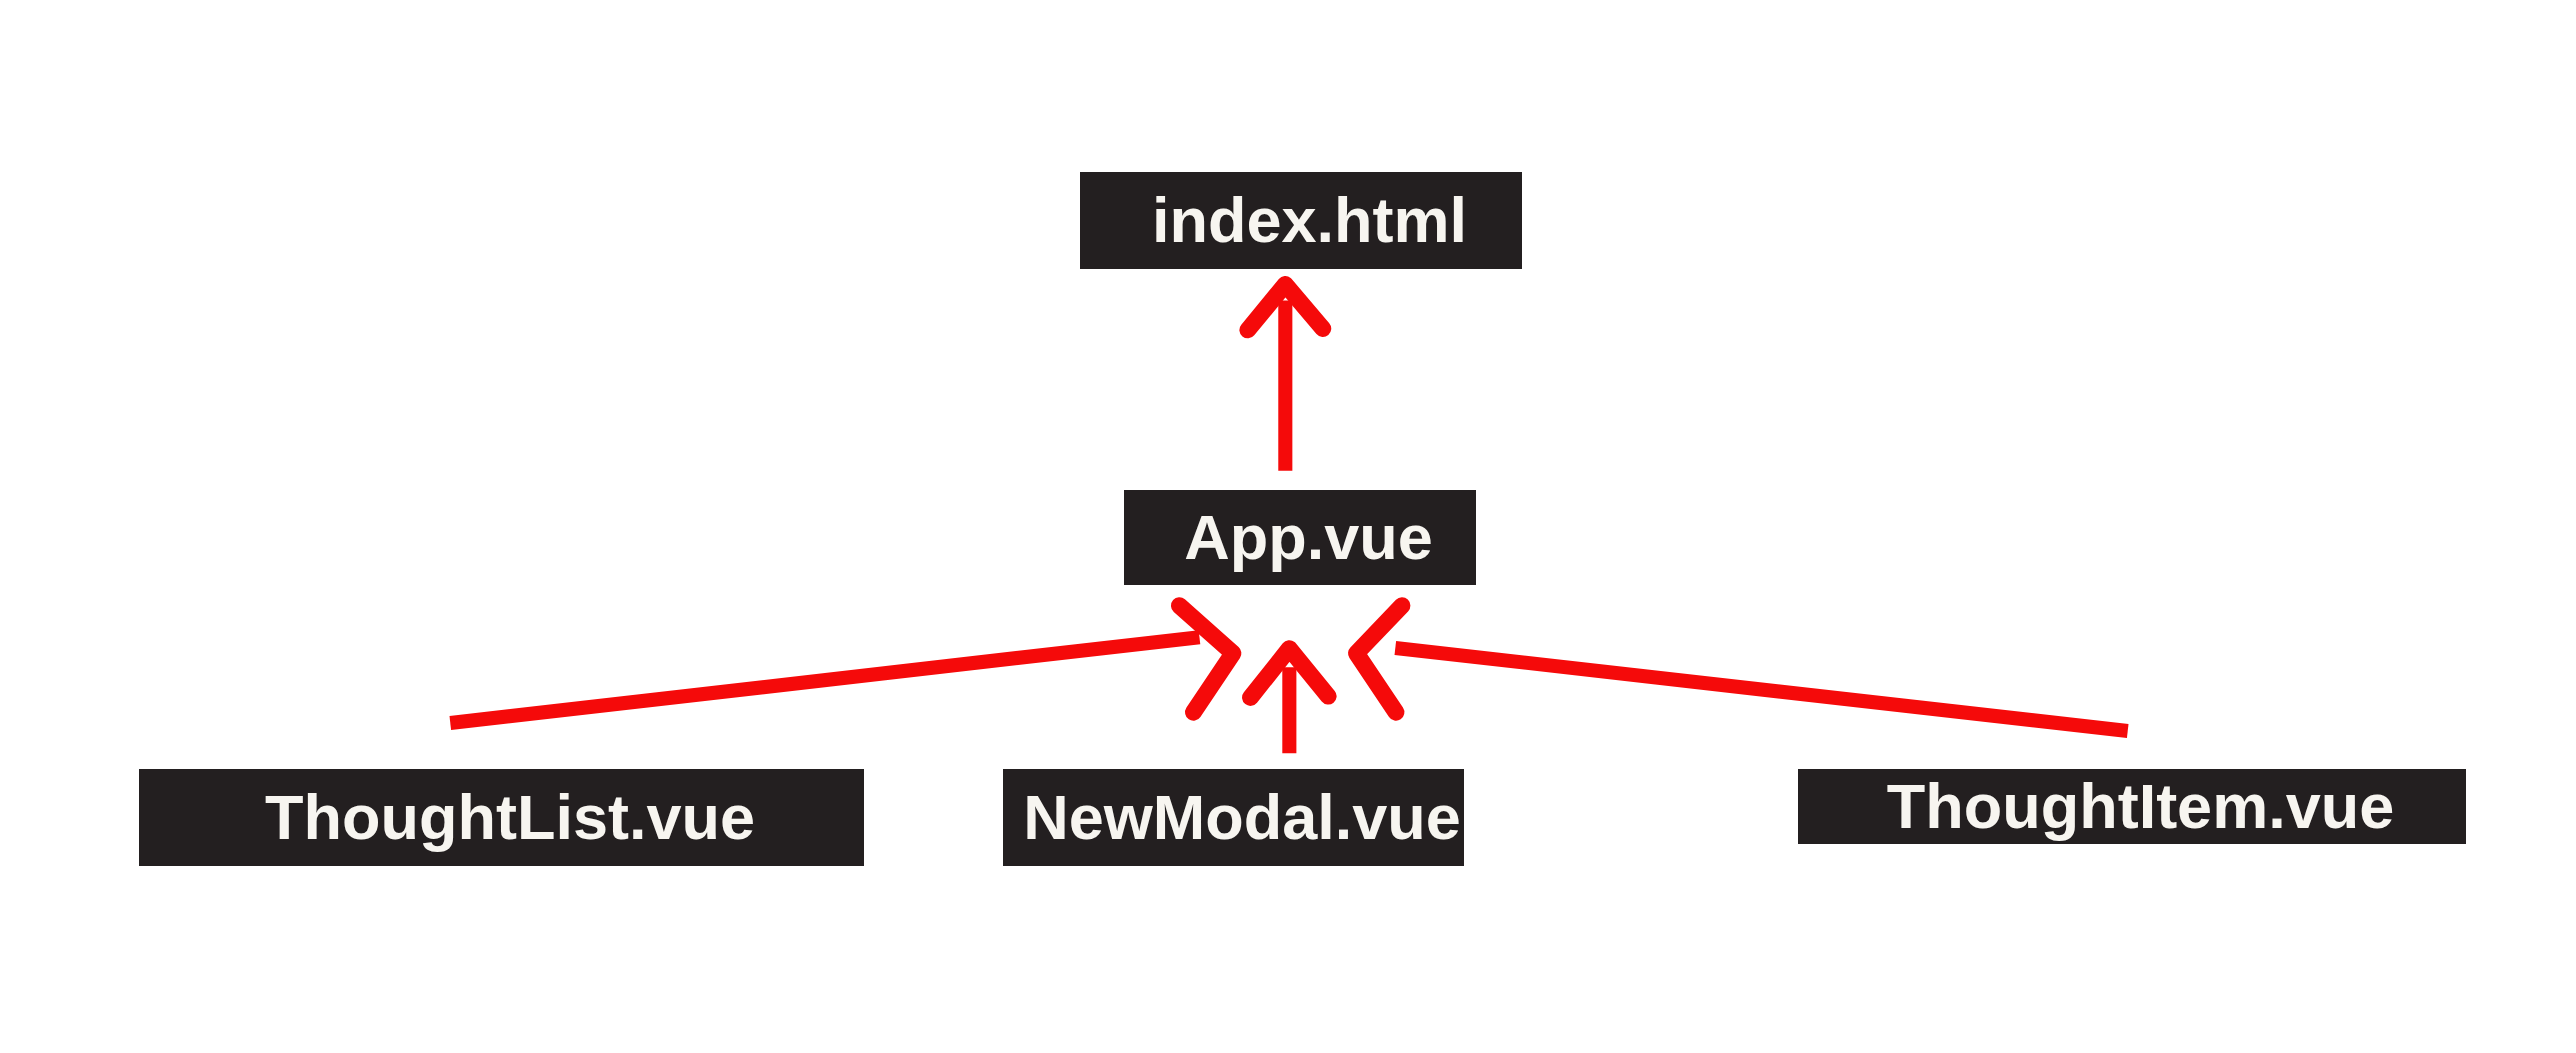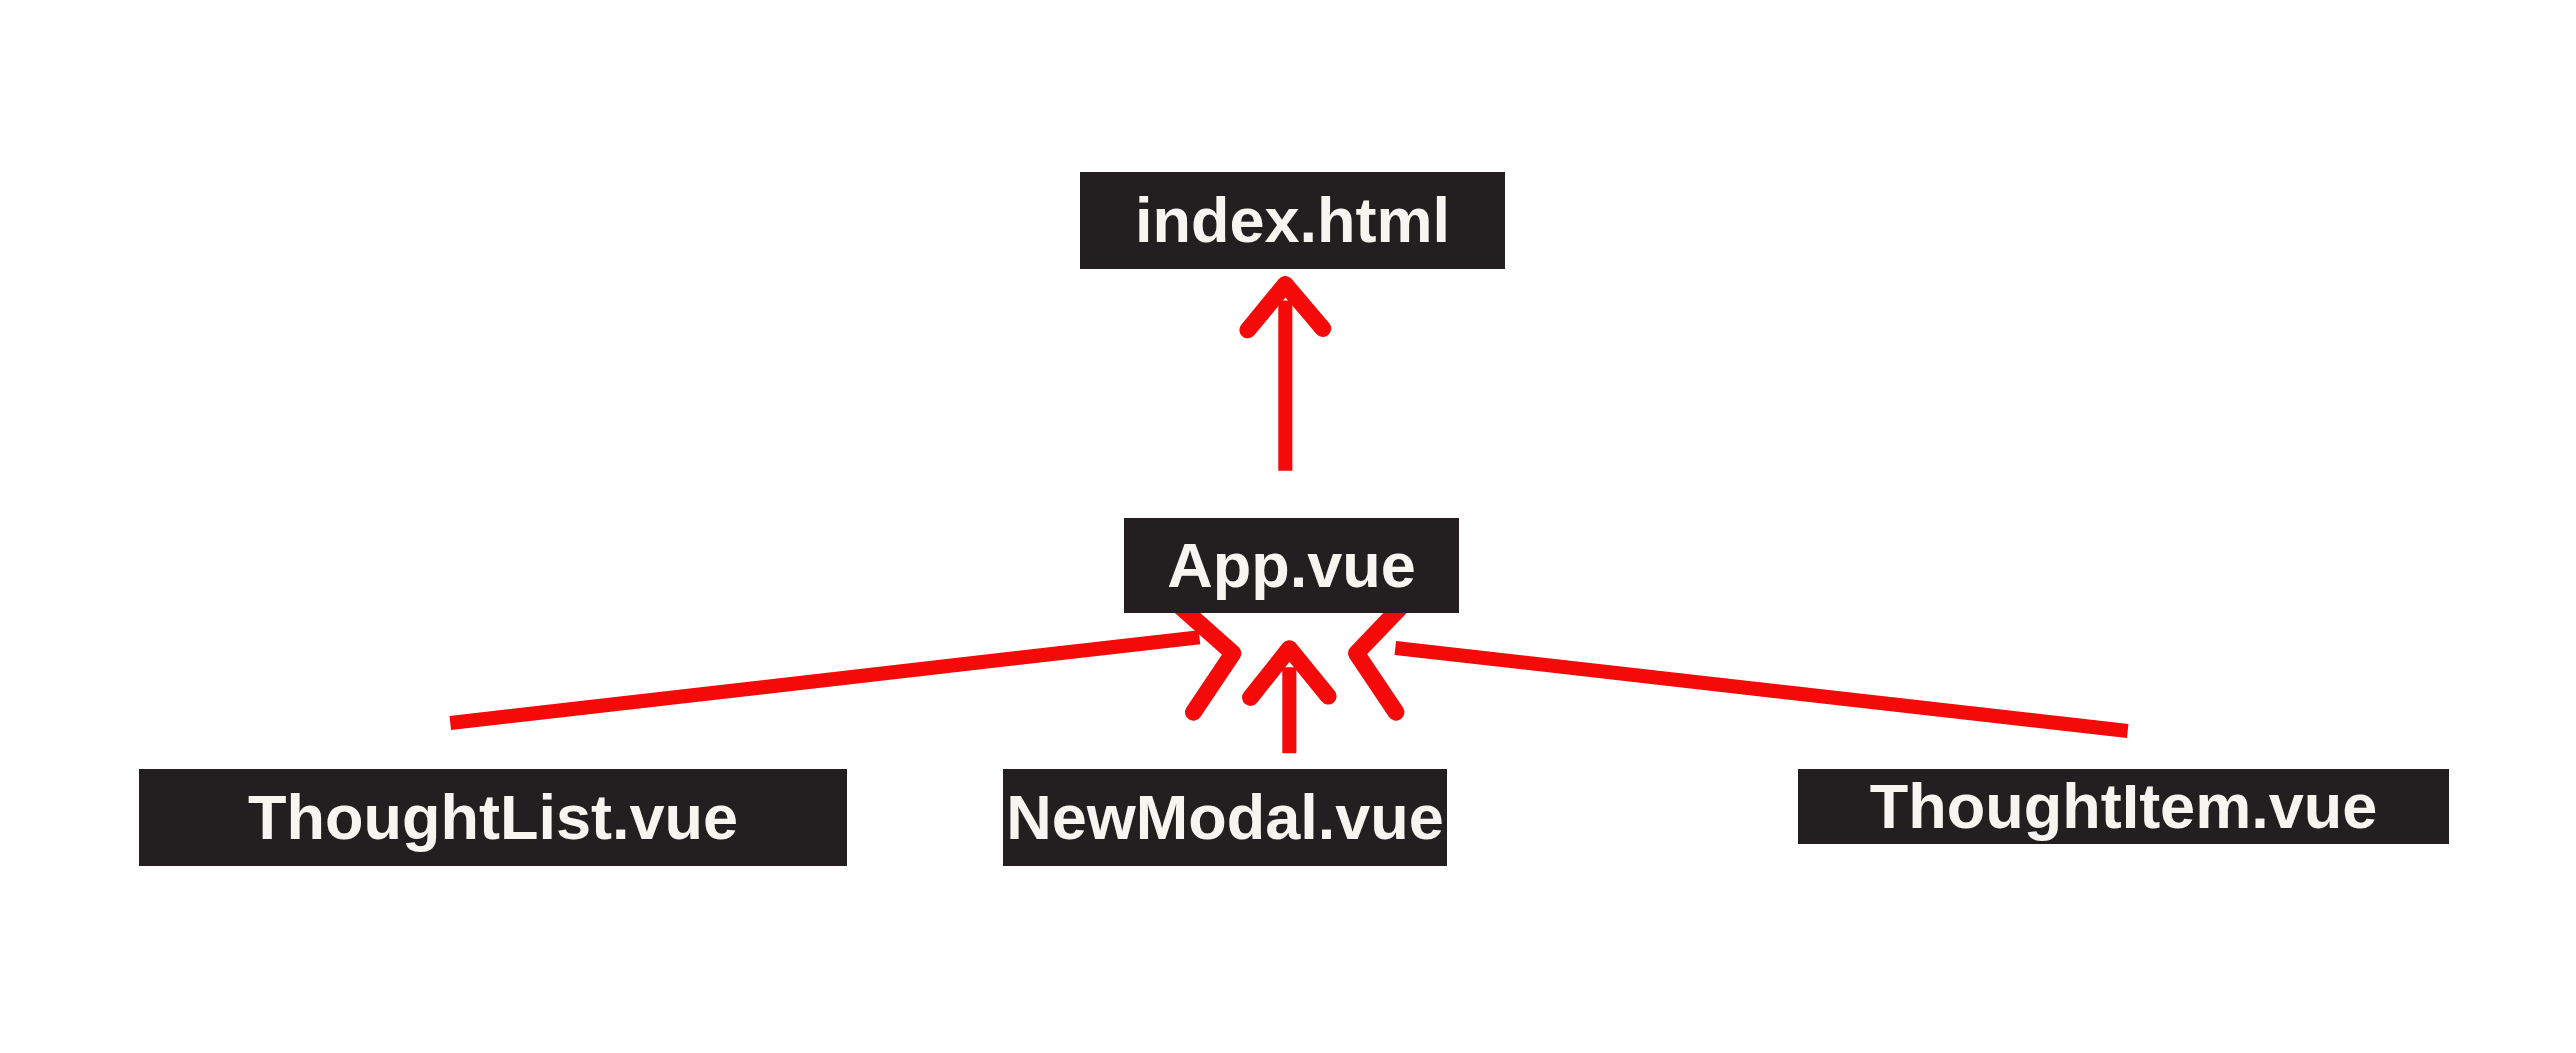--- a/index.html
+++ b/index.html
@@ -43,23 +43,24 @@
     background: var(--color-node_bg, #231f20);
     color: var(--color-node_text, #f7f5f0);
     display: flex;
     align-items: center;
     justify-content: center;
     font-weight: bold;
     font-size: 63px;
     line-height: 1;
     white-space: nowrap;
     letter-spacing: 0px;
+    padding-left: 17px;
   }
   #node-index-html   { left: 1080px; top: 172px;  width: 425px; height: 97px; }
-  #node-app-vue      { left: 1124px; top: 490px;  width: 335px; height: 95px; margin-top: 28px; }
+  #node-app-vue      { left: 1124px; top: 490px;  width: 335px; height: 95px; }
   #node-thoughtlist  { left: 139px;  top: 769px; width: 708px; height: 97px; }
   #node-newmodal     { left: 1003px; top: 769px; width: 444px; height: 97px; }
   #node-thoughtitem  { left: 1798px; top: 769px; width: 651px; height: 75px; }
 </style>
 </head>
 <body>
 
 <div class="stage">
 
   <svg class="edges-layer" viewBox="0 0 3840 1570" xmlns="http://www.w3.org/2000/svg">

